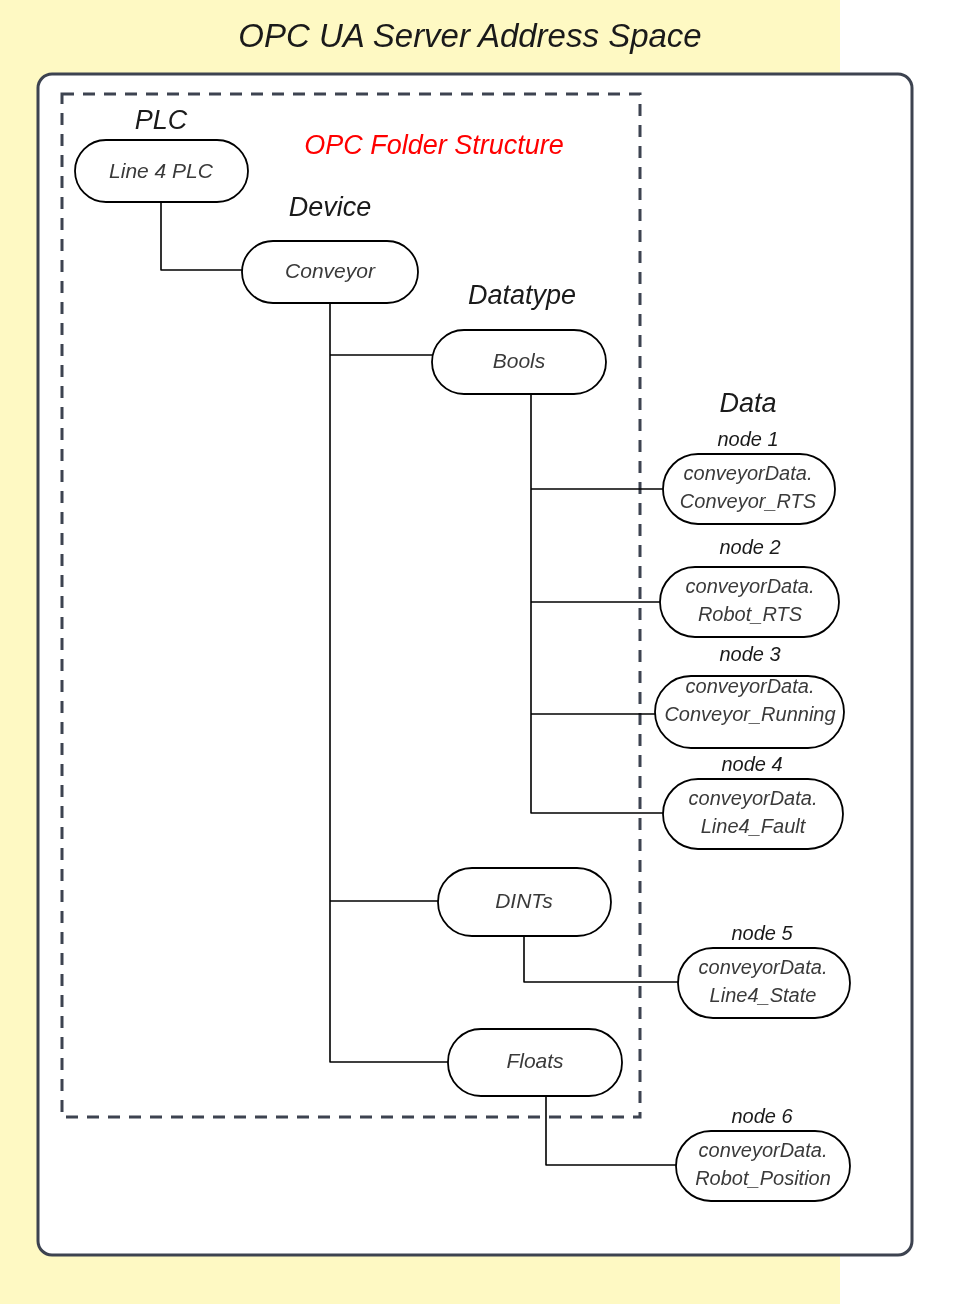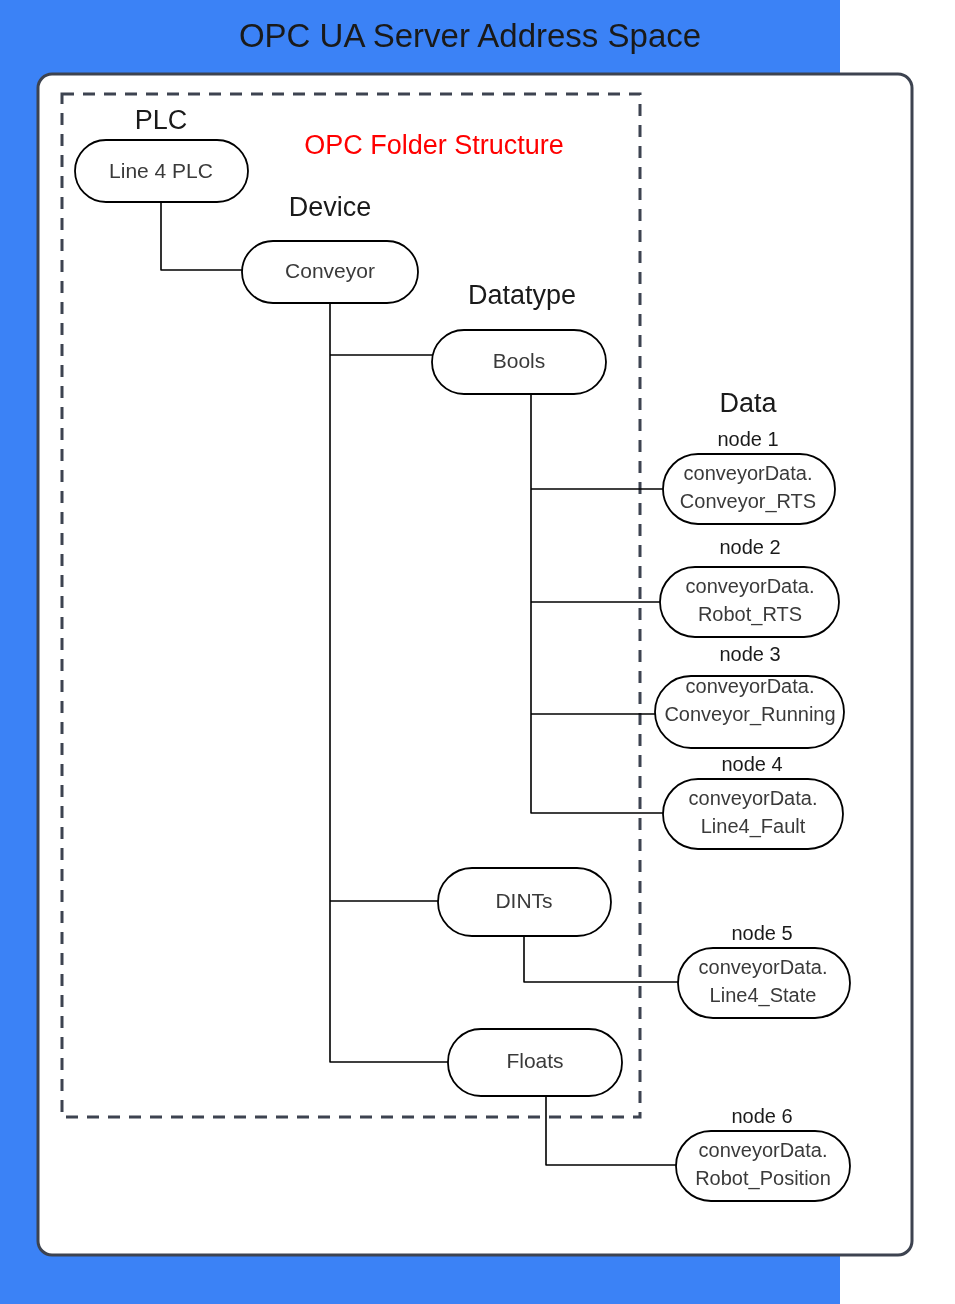--- a/index.html
+++ b/index.html
@@ -10,21 +10,22 @@
   body {
     width: 955px;
     height: 1304px;
     font-family: "Liberation Sans", sans-serif;
     overflow: hidden;
   }
   #stage {
     position: relative;
     width: 840px;
     height: 1304px;
-    background: #3b82f6;
+    background: #fef9c3;
+    font-style: italic;
   }
   svg#diagram {
     display: block;
     width: 955px;
     height: 1304px;
   }
   .title-text {
     font-family: "Liberation Sans", sans-serif;
     font-size: 33px;
     fill: #1a1a1a;

